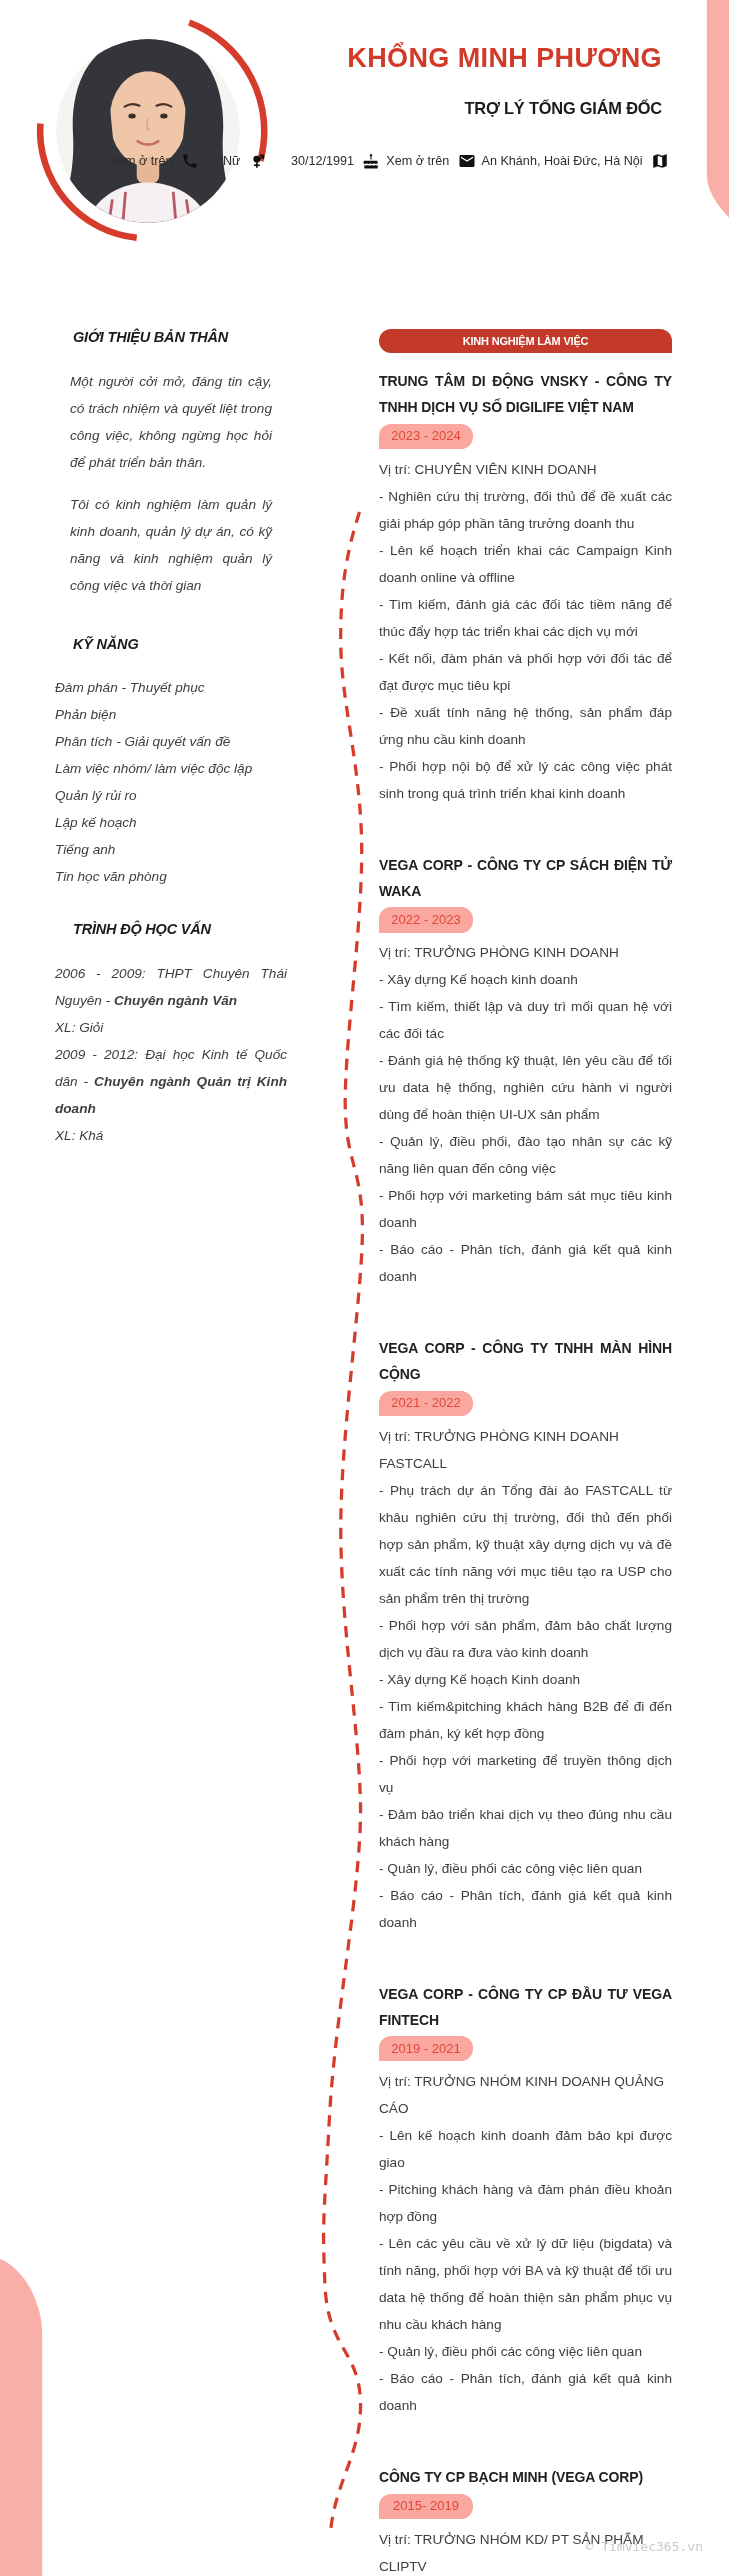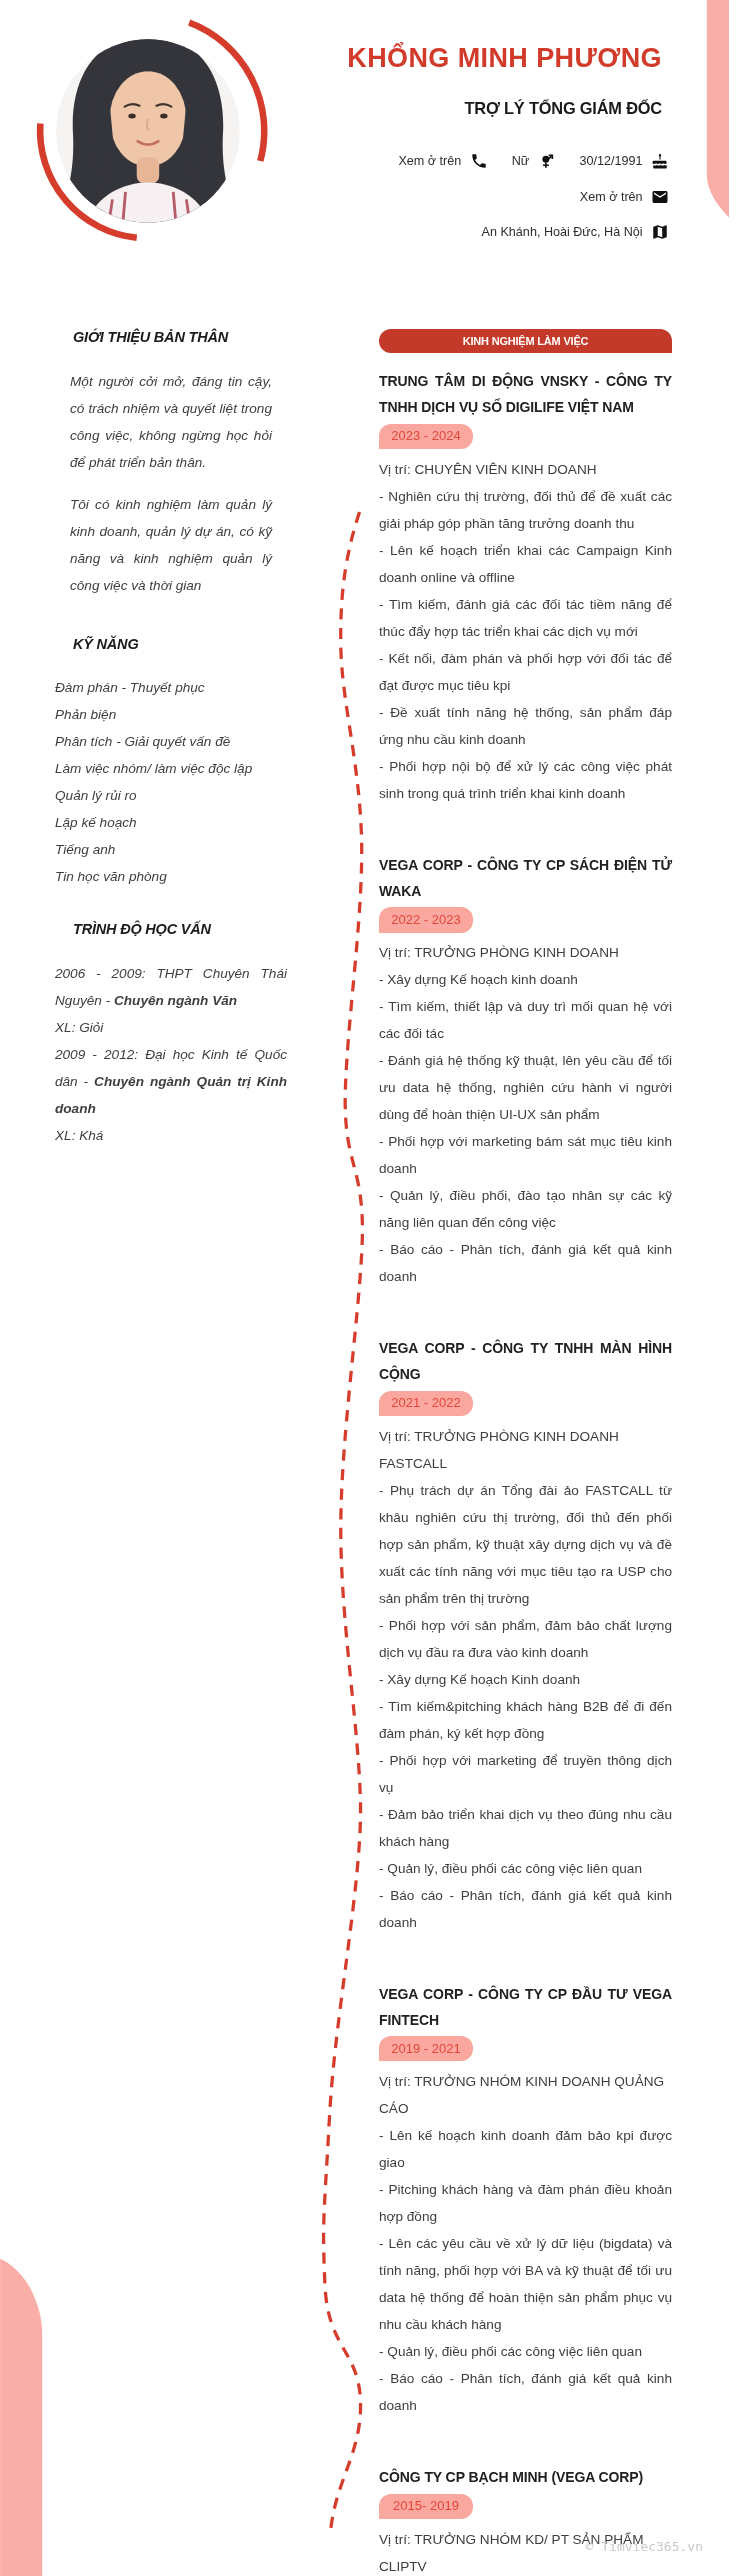--- a/index.html
+++ b/index.html
@@ -5,22 +5,22 @@
   html,body{margin:0;padding:0;background:#fff;}
   .page{position:relative;width:729px;height:2576px;background:#ffffff;overflow:hidden;
         font-family:"Liberation Sans",sans-serif;color:#3e3e3e;}
   .decor-svg{position:absolute;left:0;top:0;pointer-events:none;}
 
   
   .name{position:absolute;top:43px;right:67px;margin:0;font-size:27px;font-weight:bold;
         color:#d23a2a;letter-spacing:0.4px;white-space:nowrap;}
   .role{position:absolute;top:99px;right:67px;margin:0;font-size:16.4px;font-weight:bold;
         color:#1b1b1b;letter-spacing:-0.2px;white-space:nowrap;}
-  .contact{position:absolute;top:150px;right:60px;display:flex;flex-direction:column;
-           align-items:flex-end;gap:13px;font-size:12.6px;color:#2d2d2d;}
+  .contact{position:absolute;top:150px;right:60px;display:flex;flex-direction:row;
+           align-items:center;gap:6px;font-size:12.6px;color:#2d2d2d;}
   .c-row{display:flex;align-items:center;height:22.5px;}
   .c-group{display:flex;align-items:center;gap:8.4px;margin-left:24px;}
   .c-group:first-child{margin-left:0;}
   .icon{width:18px;height:18px;flex:none;display:block;}
   .icon path,.icon circle,.icon rect{fill:#101010;}
 
   
   .left-col{position:absolute;left:55px;top:329px;width:232px;font-style:italic;}
   .sec-h{font-size:14.5px;font-weight:bold;color:#1b1b1b;margin:0 0 22.5px;padding-left:18px;
          letter-spacing:-0.2px;white-space:nowrap;}
@@ -194,22 +194,22 @@
       <p class="bullet">- Phối hợp nội bộ để xử lý các công việc phát sinh trong quá trình triển khai kinh doanh</p>
     </section>
 
     <section class="job">
       <h4 class="company">VEGA CORP - CÔNG TY CP SÁCH ĐIỆN TỬ WAKA</h4>
       <div class="period">2022 - 2023</div>
       <p class="position"><span>Vị trí:</span> <span>TRƯỞNG PHÒNG KINH DOANH</span></p>
       <p class="bullet">- Xây dựng Kế hoạch kinh doanh</p>
       <p class="bullet">- Tìm kiếm, thiết lập và duy trì mối quan hệ với các đối tác</p>
       <p class="bullet">- Đánh giá hệ thống kỹ thuật, lên yêu cầu để tối ưu data hệ thống, nghiên cứu hành vi người dùng để hoàn thiện UI-UX sản phẩm</p>
+      <p class="bullet">- Quản lý, điều phối, đào tạo nhân sự các kỹ năng liên quan đến công việc</p>
       <p class="bullet">- Phối hợp với marketing bám sát mục tiêu kinh doanh</p>
-      <p class="bullet">- Quản lý, điều phối, đào tạo nhân sự các kỹ năng liên quan đến công việc</p>
       <p class="bullet">- Báo cáo - Phân tích, đánh giá kết quả kinh doanh</p>
     </section>
 
     <section class="job">
       <h4 class="company">VEGA CORP - CÔNG TY TNHH MÀN HÌNH CỘNG</h4>
       <div class="period">2021 - 2022</div>
       <p class="position"><span>Vị trí:</span> <span>TRƯỞNG PHÒNG KINH DOANH FASTCALL</span></p>
       <p class="bullet">- Phụ trách dự án Tổng đài ảo FASTCALL từ khâu nghiên cứu thị trường, đối thủ đến phối hợp sản phẩm, kỹ thuật xây dựng dịch vụ và đề xuất các tính năng với mục tiêu tạo ra USP cho sản phẩm trên thị trường</p>
       <p class="bullet">- Phối hợp với sản phẩm, đảm bảo chất lượng dịch vụ đầu ra đưa vào kinh doanh</p>
       <p class="bullet">- Xây dựng Kế hoạch Kinh doanh</p>

